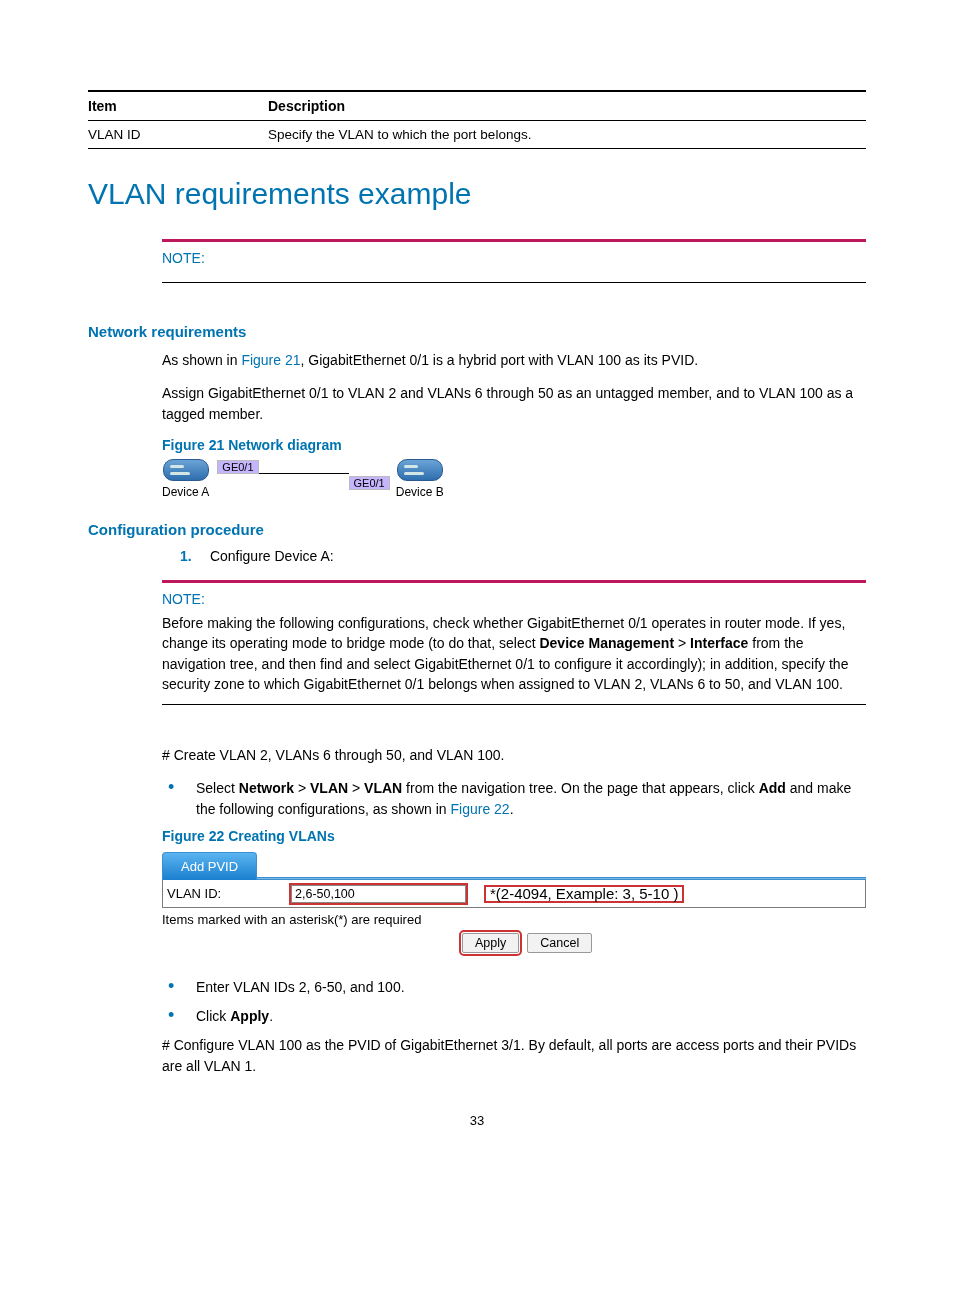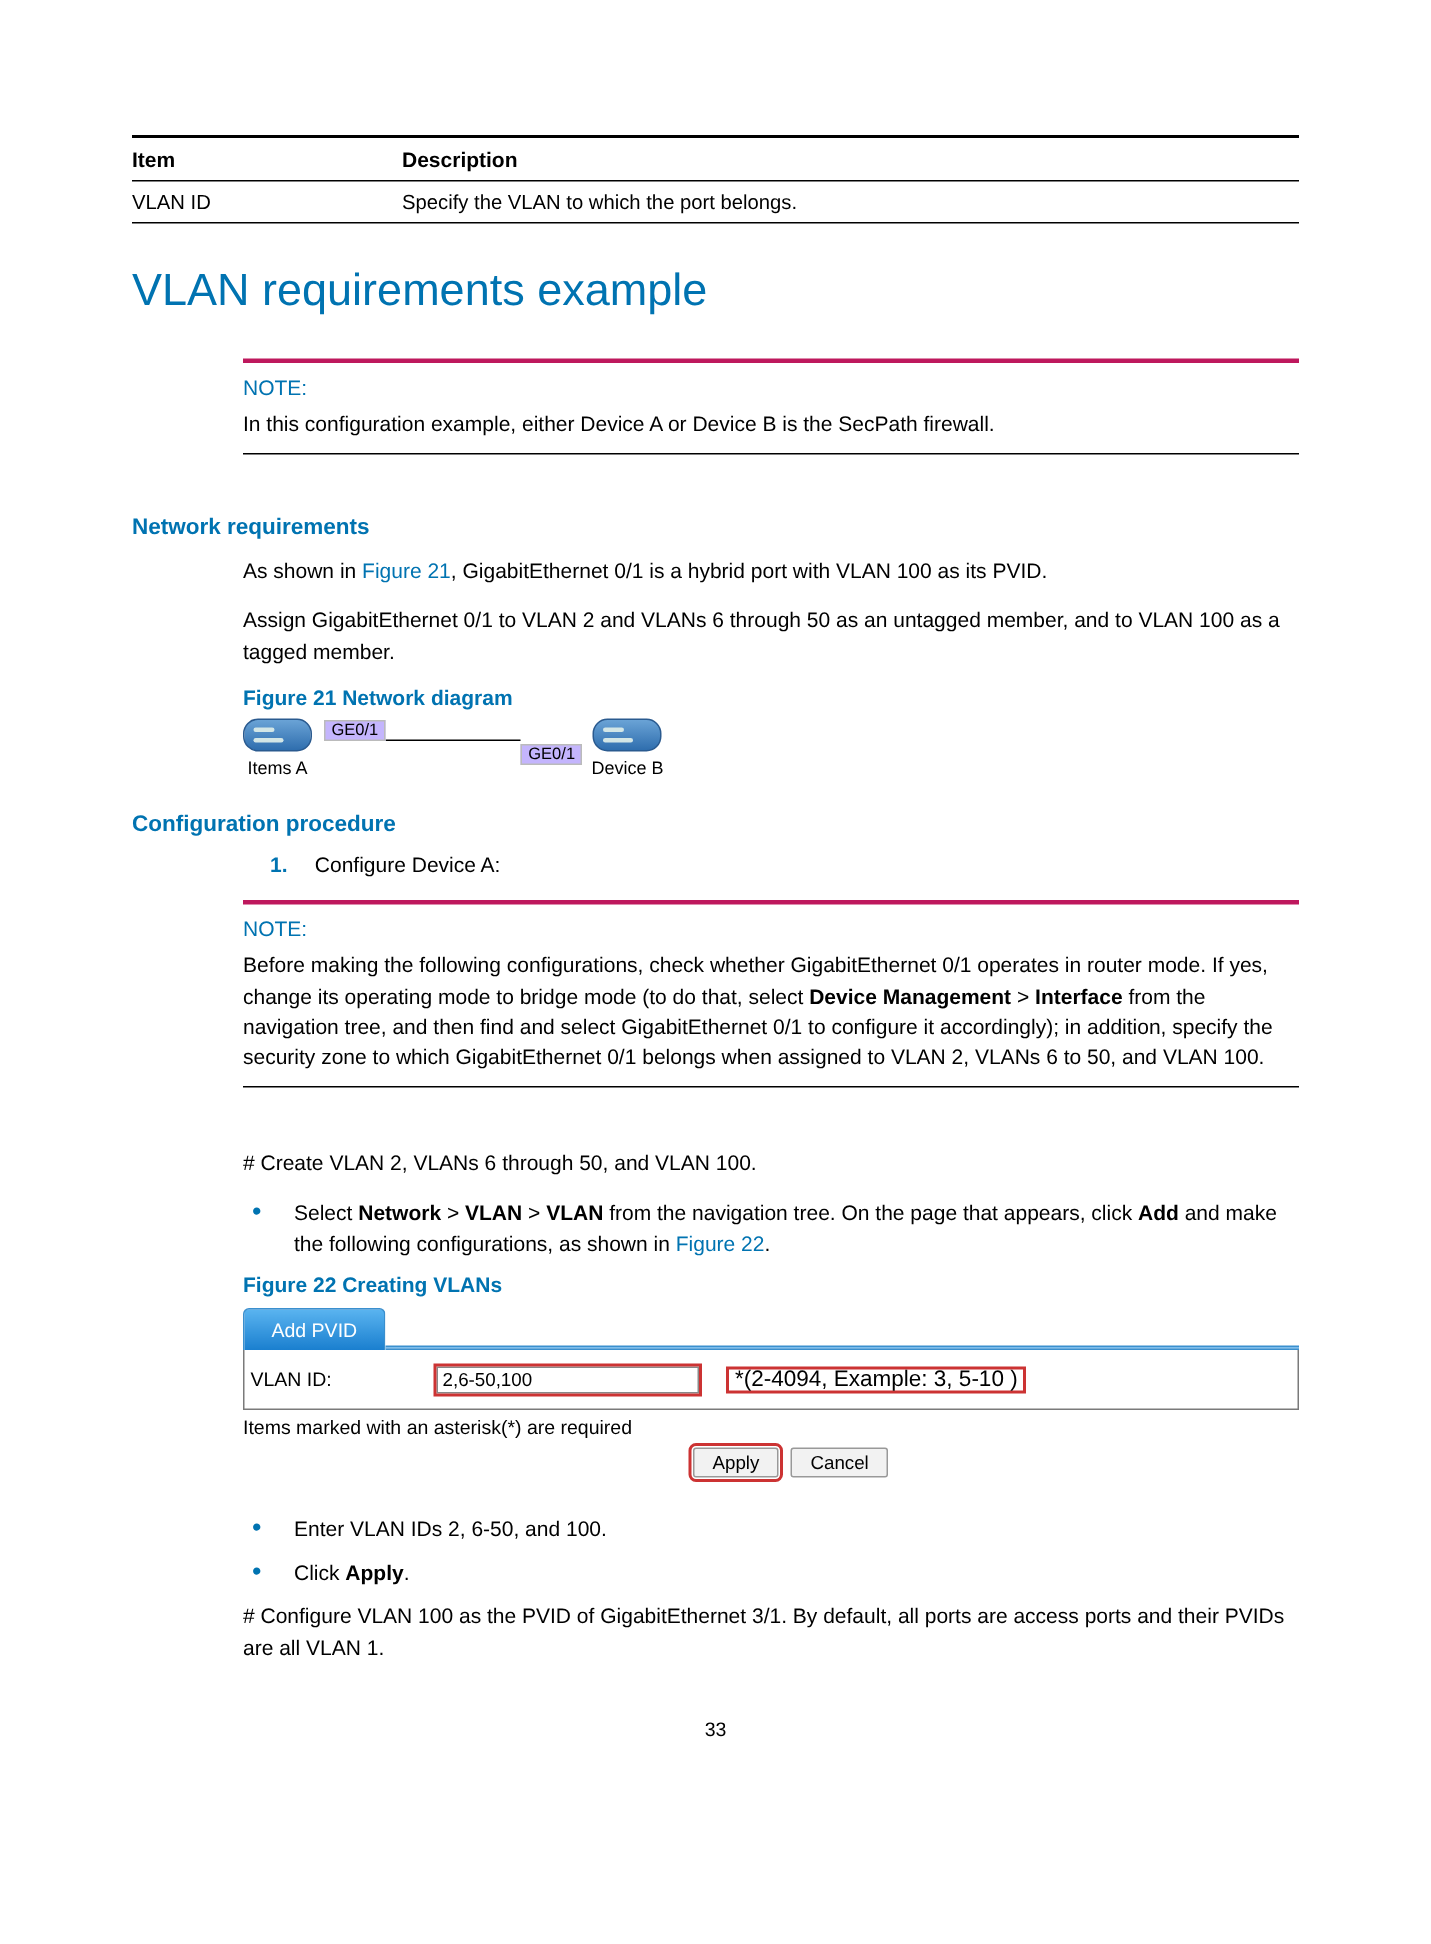--- a/index.html
+++ b/index.html
@@ -115,21 +115,21 @@
     flex:1;
     align-self:flex-end;
     margin-bottom:0;
     box-shadow: inset 0 1px 0 rgba(255,255,255,0.3);
   }
   .form-row {
     display:flex; align-items:center;
     border:1px solid #7a7a7a;
     border-top:none;
     font-size:13px;
-    height: 40px;
+    height: 28px;
   }
   .form-label { width: 128px; padding-left:4px; }
   .form-input {
     width: 175px; height:18px;
     border:1px solid #888;
     outline: 2px solid #c33;
     outline-offset: 0;
     font-size:12.5px;
     padding: 0 3px;
     margin-right: 18px;
@@ -175,35 +175,34 @@
         <td>VLAN ID</td>
         <td>Specify the VLAN to which the port belongs.</td>
       </tr>
     </tbody>
   </table>
 
   <h1 class="section">VLAN requirements example</h1>
 
   <div class="note-block">
     <div class="note-label">NOTE:</div>
-    <div class="note-text">In this configuration example, either Device A or Device B is the SecPath firewall.</div>
   </div>
 
   <h2 class="sub">Network requirements</h2>
   <div class="para">
     <span>As shown in </span><span class="link">Figure 21</span><span>, GigabitEthernet 0/1 is a hybrid port with VLAN 100 as its PVID.</span>
   </div>
   <div class="para">Assign GigabitEthernet 0/1 to VLAN 2 and VLANs 6 through 50 as an untagged member, and to VLAN 100 as a tagged member.</div>
 
   <div class="fig-label">Figure 21 Network diagram</div>
   <div class="diagram">
     <div class="diagram-row">
       <div class="diagram-col">
         <span class="node"></span>
-        <span class="dev-label">Items A</span>
+        <span class="dev-label">Device A</span>
       </div>
       <div style="width:8px"></div>
       <span class="ge-label" style="top:-12px">GE0/1</span>
       <div class="wire" style="width:90px; margin-top:-12px"></div>
       <span class="ge-label" style="top:4px">GE0/1</span>
       <div style="width:6px"></div>
       <div class="diagram-col">
         <span class="node"></span>
         <span class="dev-label">Device B</span>
       </div>

